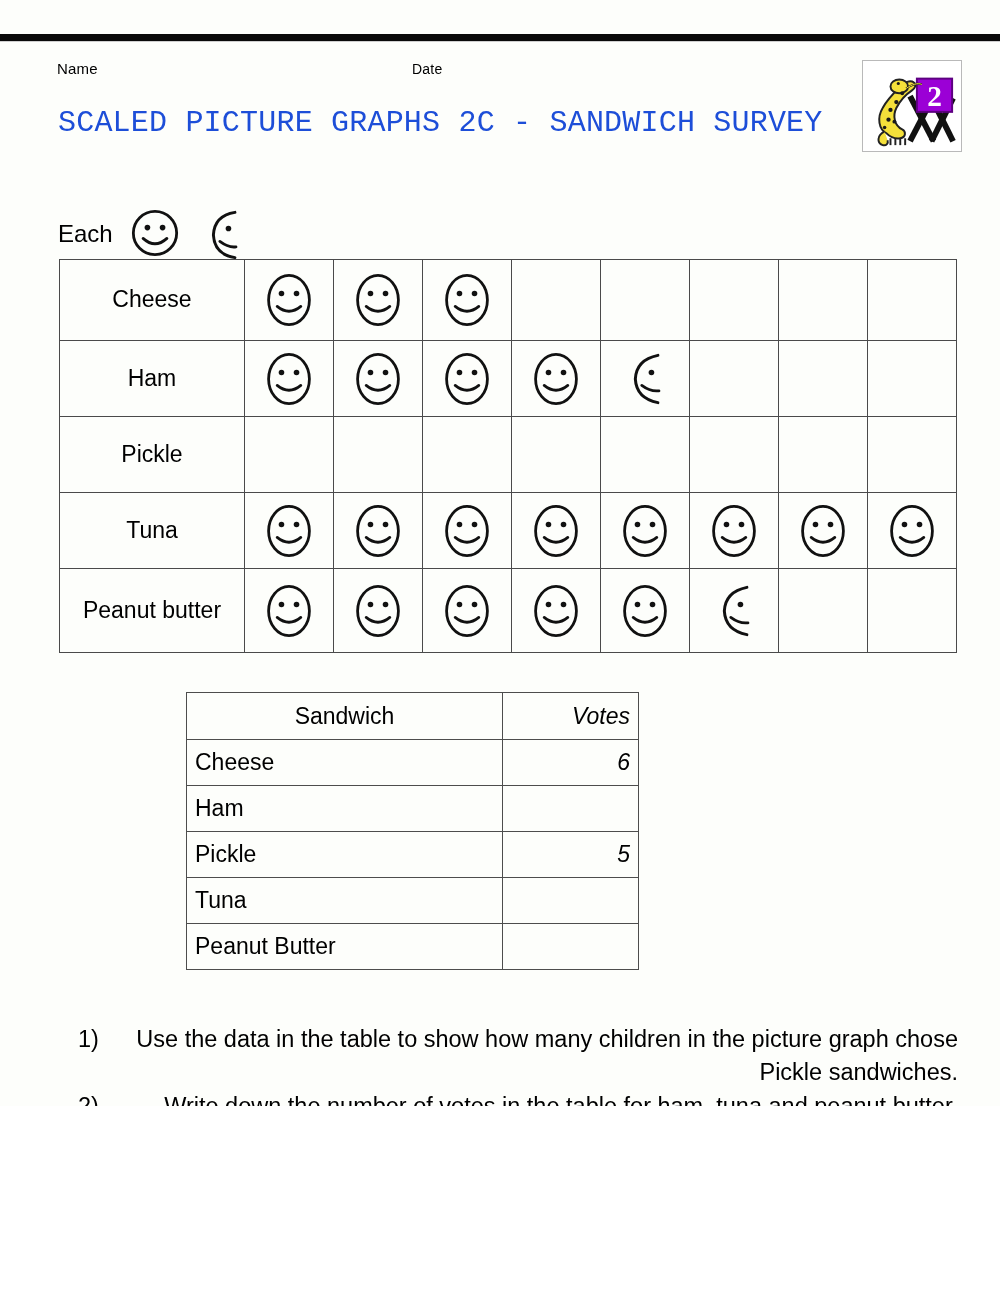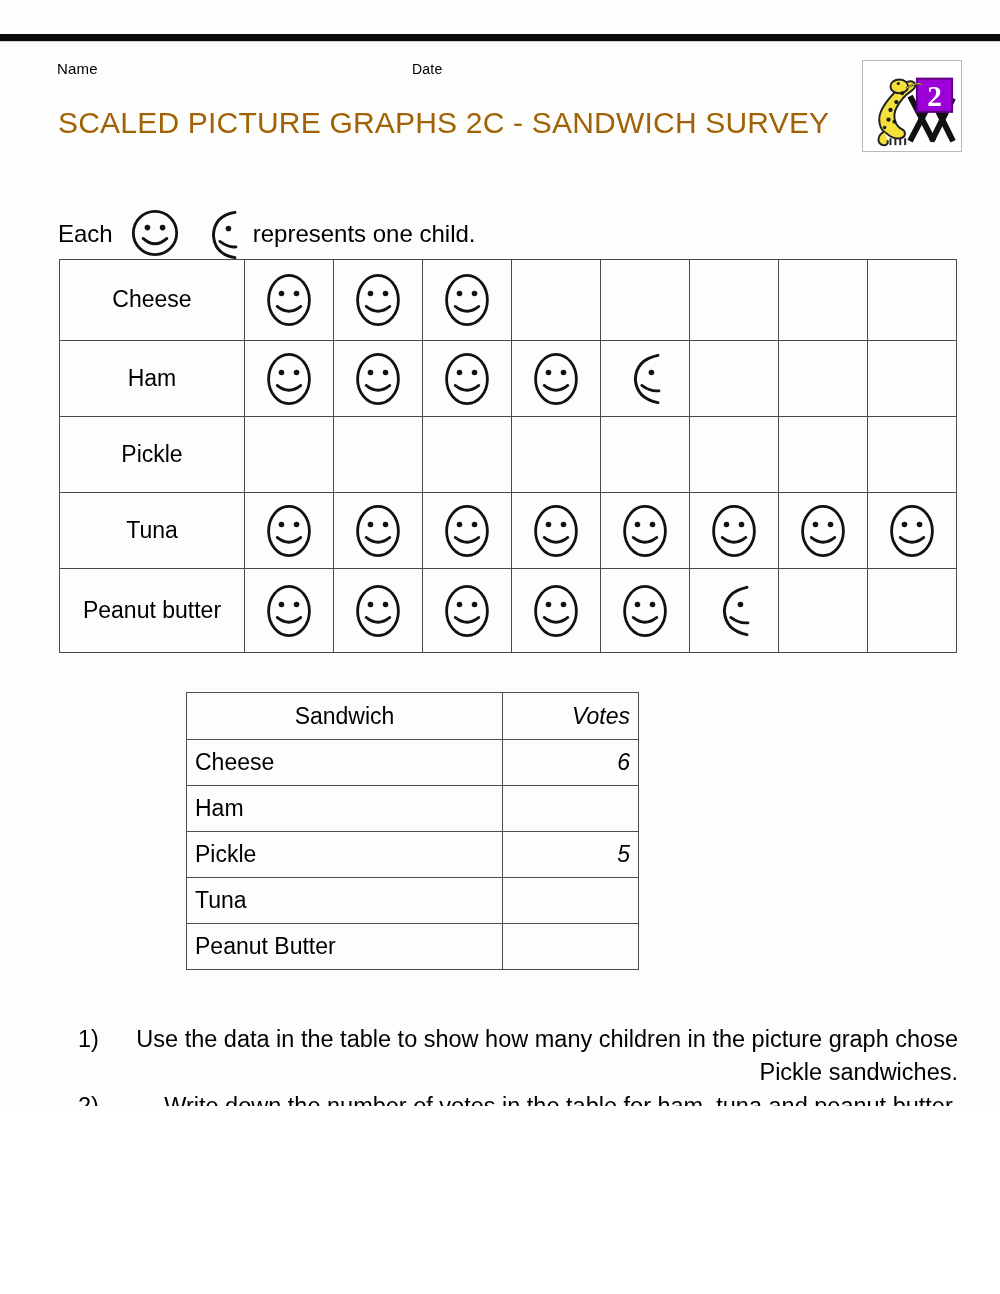--- a/index.html
+++ b/index.html
@@ -57,23 +57,23 @@
     border: 1px solid #b9b9b9;
     background: #ffffff;
     box-sizing: border-box;
   }
 
   
   .title {
     position: absolute;
     left: 58px;
     top: 106px;
-    font-family: Liberation Sans, sans-serif;
+    font-family: Liberation Mono, monospace;
     font-size: 30px;
-    color: #a16207;
+    color: #1d4ed8;
     letter-spacing: .2px;
     white-space: nowrap;
   }
 
   
   .intro {
     position: absolute;
     left: 58px;
     top: 152px;
     font-size: 24px;
@@ -258,21 +258,20 @@
         <path d="M13 29 Q24 39 35 29" fill="none" stroke="#111111" stroke-width="2.6" stroke-linecap="round"></path>
       </svg>
     </span>
     <span class="key-icon-wrap half">
       <svg viewBox="0 0 30 52" width="34" height="56" style="vertical-align:middle">
         <path d="M27 5 Q8 8 7 26 Q8 44 27 47" fill="none" stroke="#111111" stroke-width="2.8" stroke-linecap="round"></path>
         <circle cx="21" cy="20" r="2.6" fill="#111111"></circle>
         <path d="M13 32 Q21 38 28 37" fill="none" stroke="#111111" stroke-width="2.6" stroke-linecap="round"></path>
       </svg>
     </span>
-    <span class="kw">represents one child.</span>
   </div>
 
   <table class="pic-table">
     <tbody>
         <tr class="r0">
           <td class="lbl">Cheese</td>
           <td class="cell">
             <div class="face-holder">
               <svg viewBox="0 0 48 54" width="52" height="58">
                 <ellipse cx="24" cy="27" rx="19" ry="23" fill="none" stroke="#111111" stroke-width="2.6"></ellipse>

